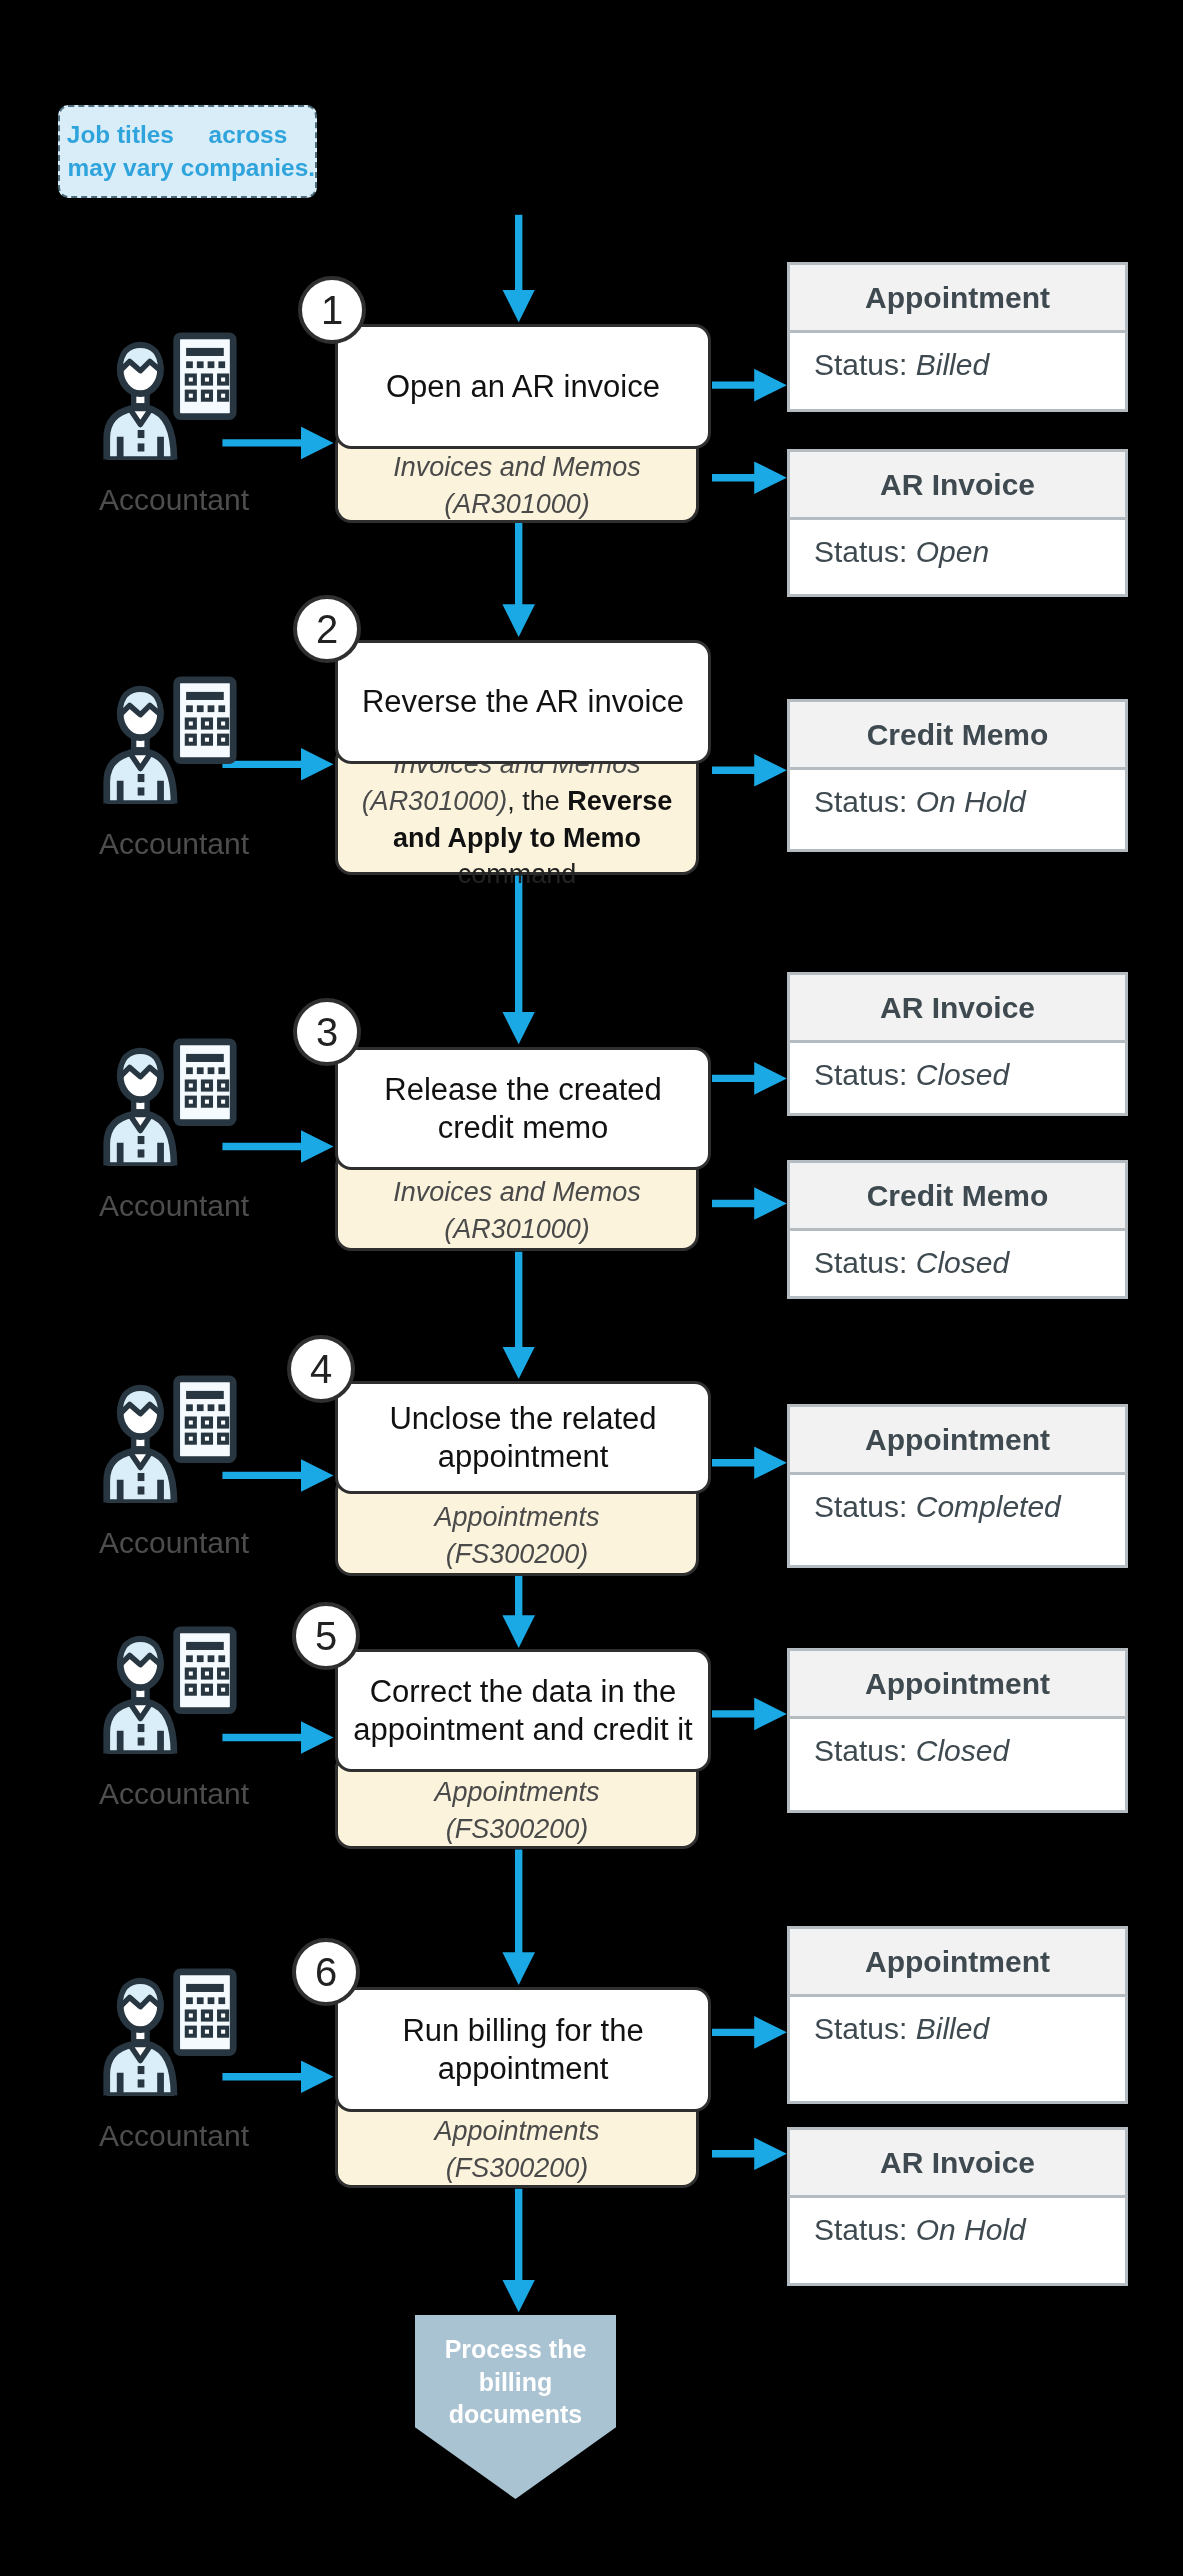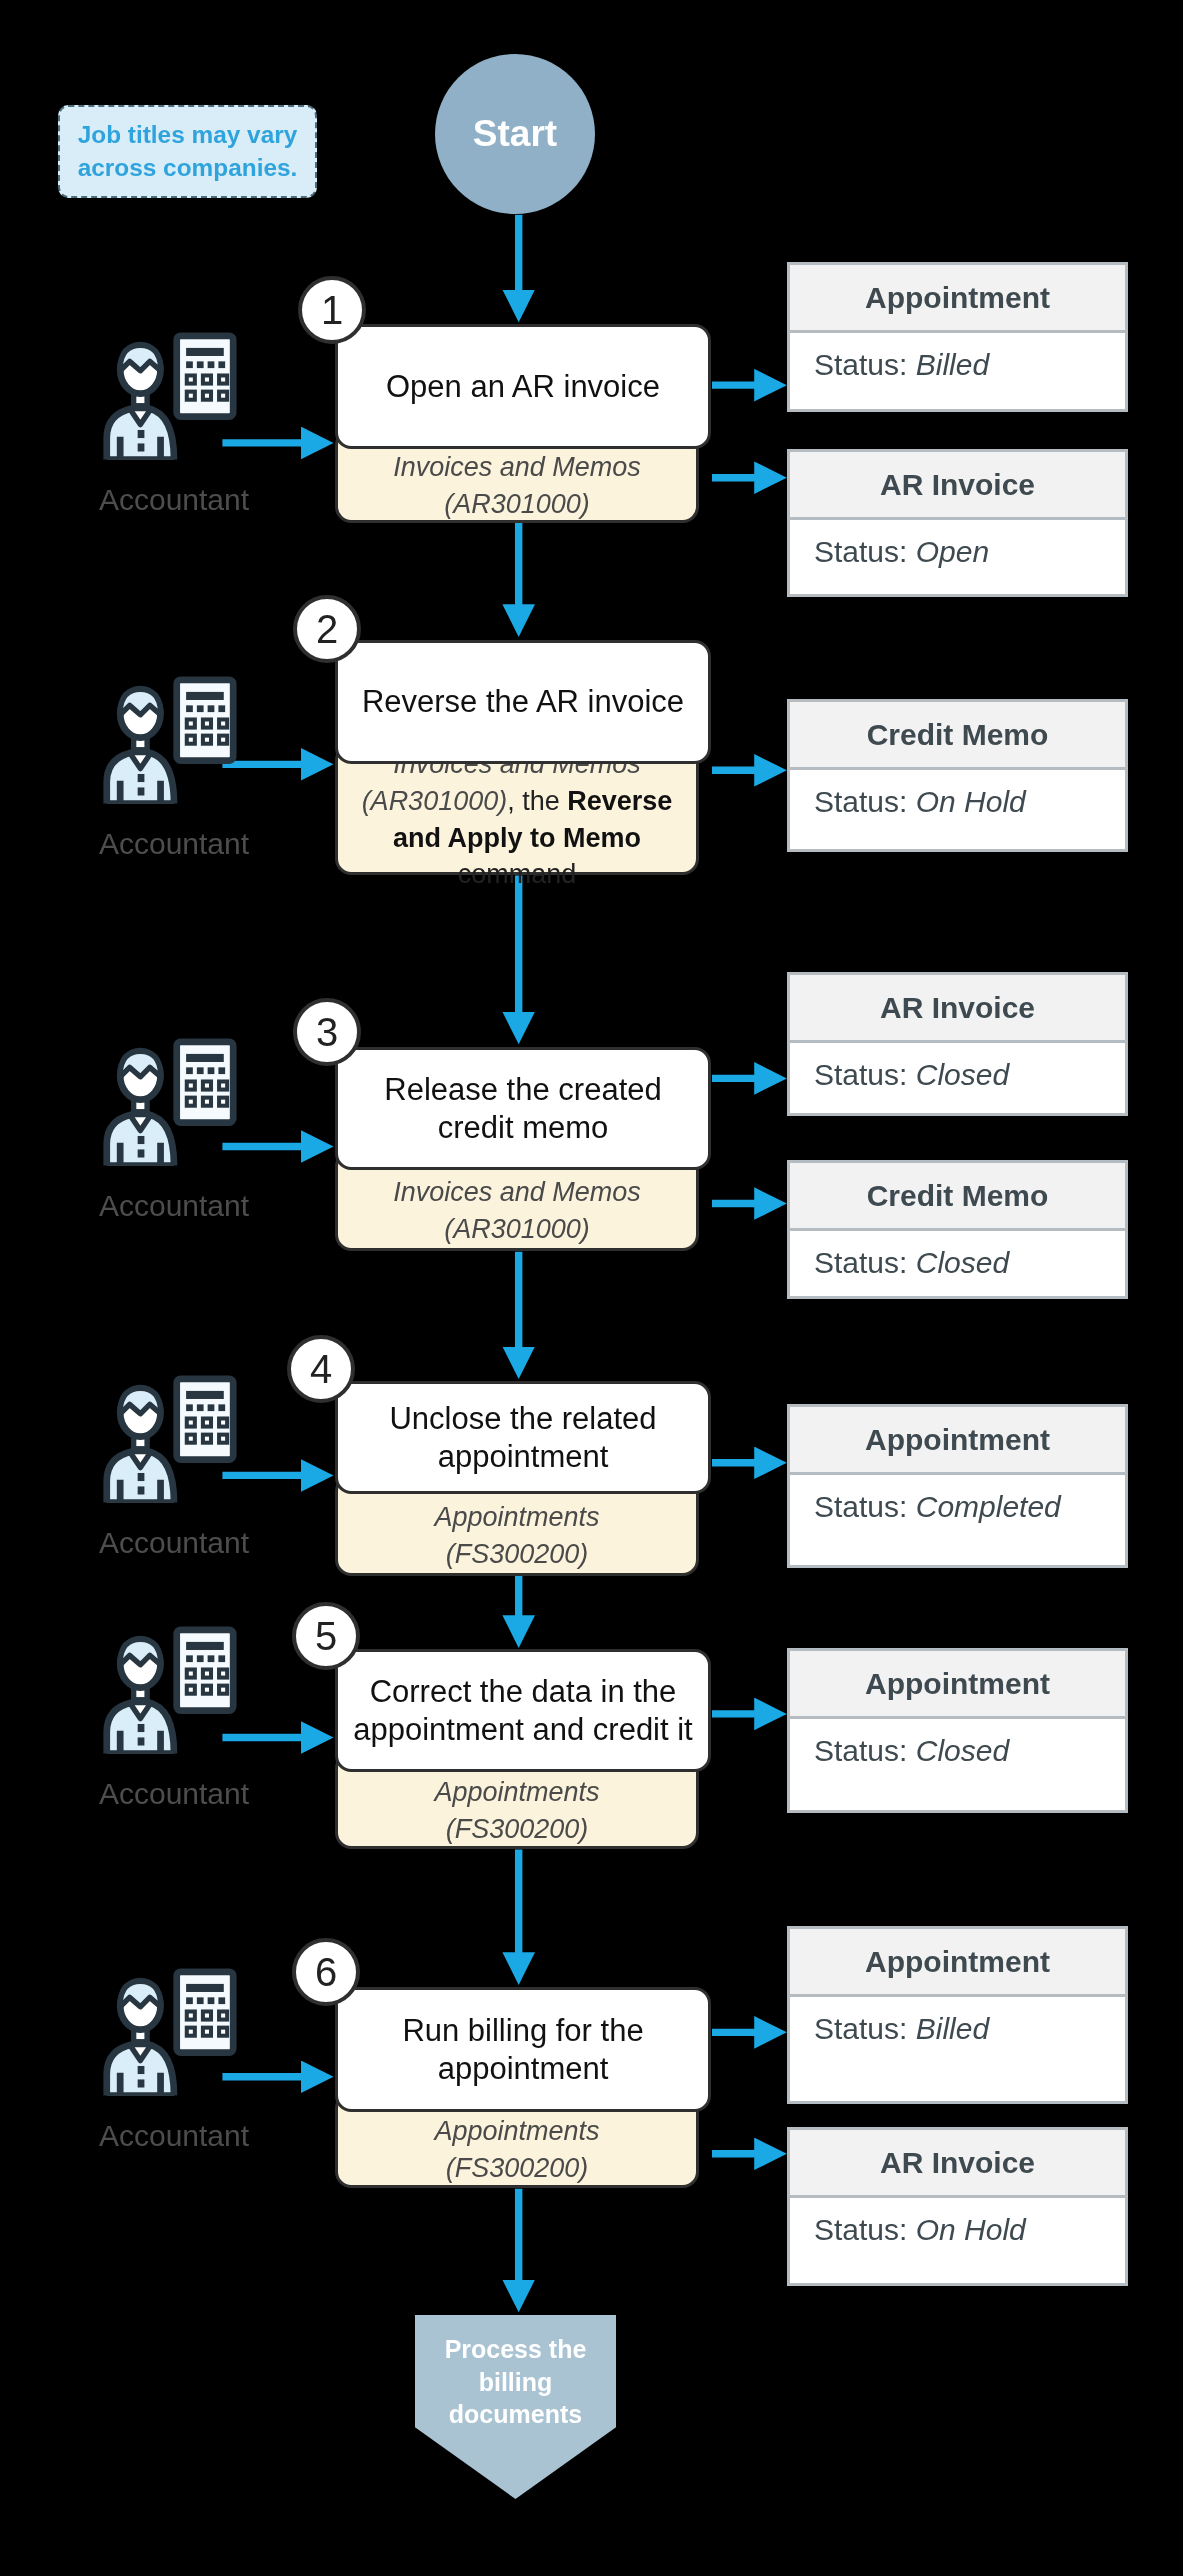--- a/index.html
+++ b/index.html
@@ -7,21 +7,21 @@
     --note-bg:#d8edf8; --note-text:#2fa3dc; --screen-bg:#fbf3dc;
     --status-header-bg:#f2f2f2; --status-border:#b5bcc1; --status-text:#3e4a50;
     --box-border:#2f2f2f;
   }
   html,body{margin:0;padding:0;background:#000;}
   .canvas{position:relative;width:1184px;height:2576px;background:#000;overflow:hidden;
           font-family:"Liberation Sans",sans-serif;}
   .arrows{position:absolute;left:0;top:0;width:1184px;height:2576px;z-index:1;}
 
   .note{position:absolute;left:58px;top:105px;width:255px;height:89px;background:var(--note-bg);
-        border:2.2px dashed #4e6e7e;border-radius:10.4px;display:flex;flex-direction:column;
+        border:2.2px dashed #4e6e7e;border-radius:10.4px;display:flex;flex-direction:row;
         justify-content:center;align-items:center;color:var(--note-text);font-weight:bold;
         font-size:24.4px;line-height:1.35;z-index:2;text-align:center;}
 
   .start{position:absolute;left:435px;top:54px;width:160px;height:160px;background:var(--start-fill);
          border-radius:50%;display:flex;align-items:center;justify-content:center;color:#fff;
          font-size:37px;font-weight:bold;z-index:2;}
 
   .step-main{position:absolute;left:335px;width:376px;background:#fff;border:3.7px solid var(--box-border);
              border-radius:16.3px;box-sizing:border-box;display:flex;align-items:center;justify-content:center;
              text-align:center;font-size:31px;color:#111;padding:0 12px;z-index:3;line-height:1.22;}
@@ -118,21 +118,20 @@
       <line x1="700" y1="2127" x2="700" y2="2185" style="stroke:var(--arrow);stroke-width:10" marker-end="url(#ah)"></line>
       <line x1="700" y1="2497" x2="700" y2="2640" style="stroke:var(--arrow);stroke-width:10" marker-end="url(#ah)"></line>
       <line x1="700" y1="2955" x2="700" y2="3082" style="stroke:var(--arrow);stroke-width:10" marker-end="url(#ah)"></line>
     </svg>
 
   <div class="note">
     <span>Job titles may vary</span>
     <span>across companies.</span>
   </div>
 
-  <div class="start">Start</div>
 
   <div id="generated">
       <div class="step-main" style="top: 324px; height: 125px;">
         <span>Open an AR invoice</span>
       </div>
       <div class="step-screen" style="top: 429px; height: 94px;">
         <span><span class="seg-i">Invoices and Memos</span><br><span class="seg-i">(AR301000)</span></span>
       </div>
       <div class="num" style="left: 298px; top: 276px;">
         <span>1</span>

